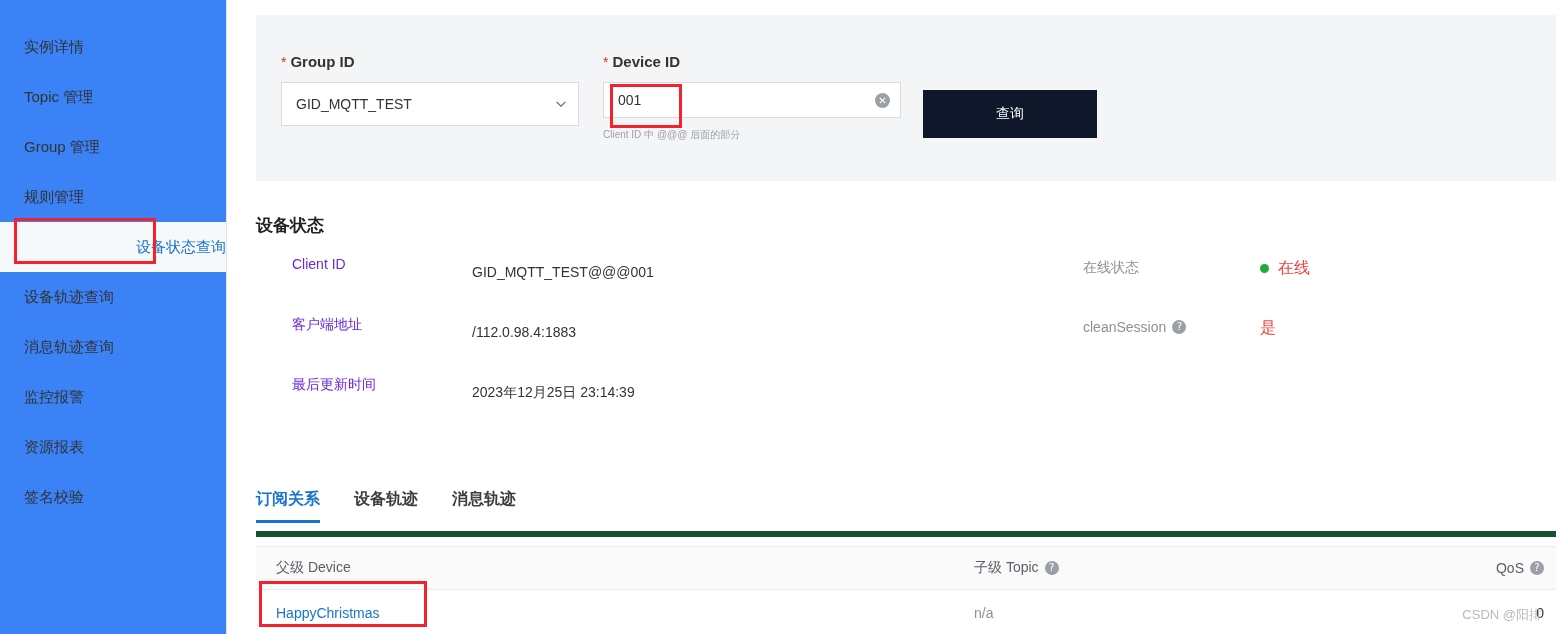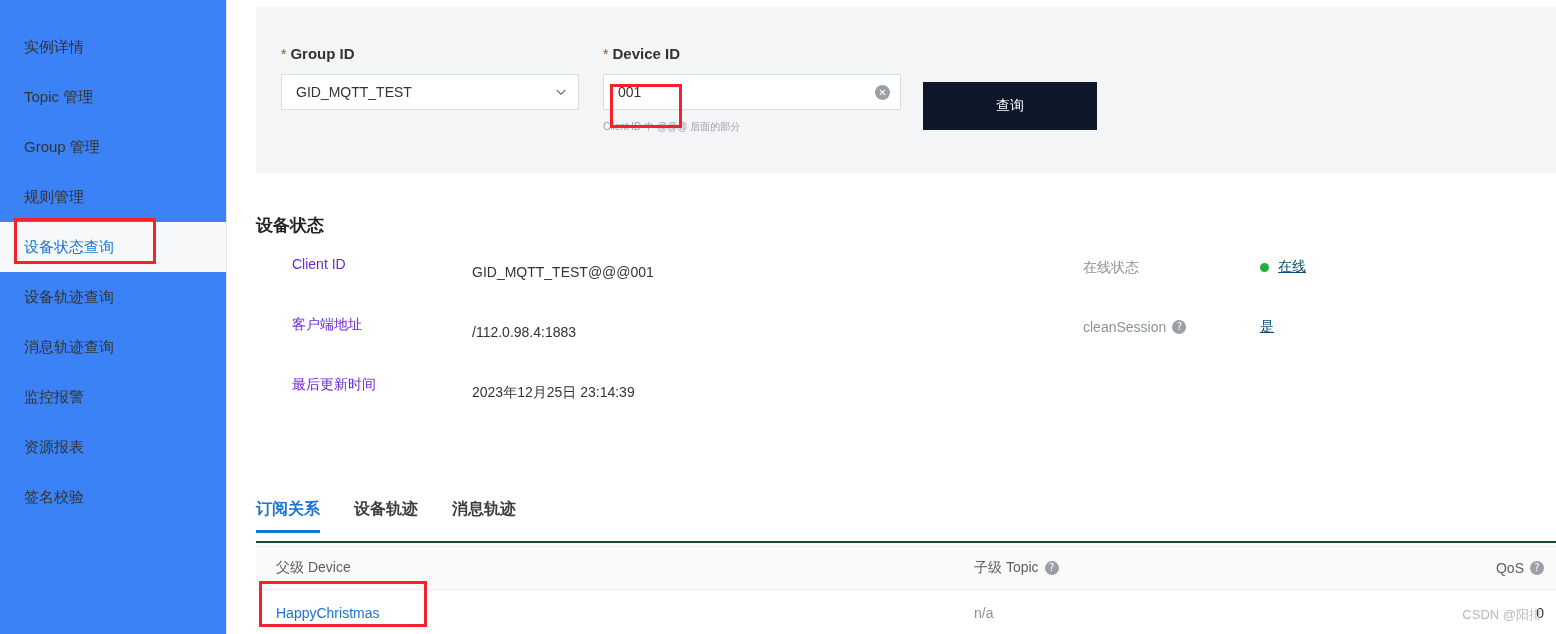--- a/index.html
+++ b/index.html
@@ -38,20 +38,21 @@
     line-height: 50px;
     padding-left: 24px;
     font-size: 15px;
     color: #333333;
     cursor: pointer;
     white-space: nowrap;
   }
   .nav-item.active {
     background: #f7f8f9;
     color: #1874cd;
+    text-align: right;
   }
 
   
   .annot {
     position: absolute;
     border: 3px solid #f5222d;
     box-sizing: border-box;
     pointer-events: none;
     z-index: 20;
   }
@@ -62,21 +63,21 @@
     height: 634px;
     position: relative;
     background: #ffffff;
     overflow: hidden;
   }
 
   
   .search-panel {
     position: absolute;
     left: 29px;
-    top: 7px;
+    top: 15px;
     right: 0;
     height: 166px;
     background: #f4f5f7;
   }
   .field {
     position: absolute;
     top: 38px;
   }
   .field-label {
     font-size: 15px;
@@ -86,21 +87,21 @@
     white-space: nowrap;
   }
   .req-star {
     color: #d93026;
     font-weight: normal;
     margin-right: 4px;
     font-size: 14px;
   }
   .select-box {
     width: 298px;
-    height: 36px;
+    height: 44px;
     background: #ffffff;
     border: 1px solid #d9dce0;
     box-sizing: border-box;
     display: flex;
     align-items: center;
     padding: 0 10px 0 14px;
     font-size: 14px;
     color: #333333;
     cursor: pointer;
     justify-content: space-between;
@@ -203,26 +204,25 @@
     font-size: 14px;
     color: #8c9196;
     white-space: nowrap;
     display: flex;
     align-items: center;
   }
   .dt-value-r {
     position: absolute;
     left: 1004px;
     top: 12px;
-    font-size: 14px;
-    color: #0c4a6e;
-    white-space: nowrap;
-    display: flex;
-    align-items: center;
-    text-decoration: underline;
+    font-size: 16px;
+    color: #ef4444;
+    white-space: nowrap;
+    display: flex;
+    align-items: center;
   }
   .help-icon {
     display: inline-block;
     width: 14px;
     height: 14px;
     border-radius: 50%;
     background: #9aa0a6;
     color: #ffffff;
     font-size: 10px;
     line-height: 14px;
@@ -238,24 +238,24 @@
     height: 9px;
     border-radius: 50%;
     background: #22ac38;
     margin-right: 9px;
   }
 
   
   .tabs {
     position: absolute;
     left: 29px;
-    top: 499px;
+    top: 489px;
     right: 0;
     height: 42px;
-    border-bottom: 2px solid #14532d;
+    border-bottom: 6px solid #14532d;
     display: flex;
     align-items: flex-start;
   }
   .tab {
     font-size: 16px;
     font-weight: bold;
     color: #3d3d3d;
     margin-right: 34px;
     padding-bottom: 12px;
     cursor: pointer;

